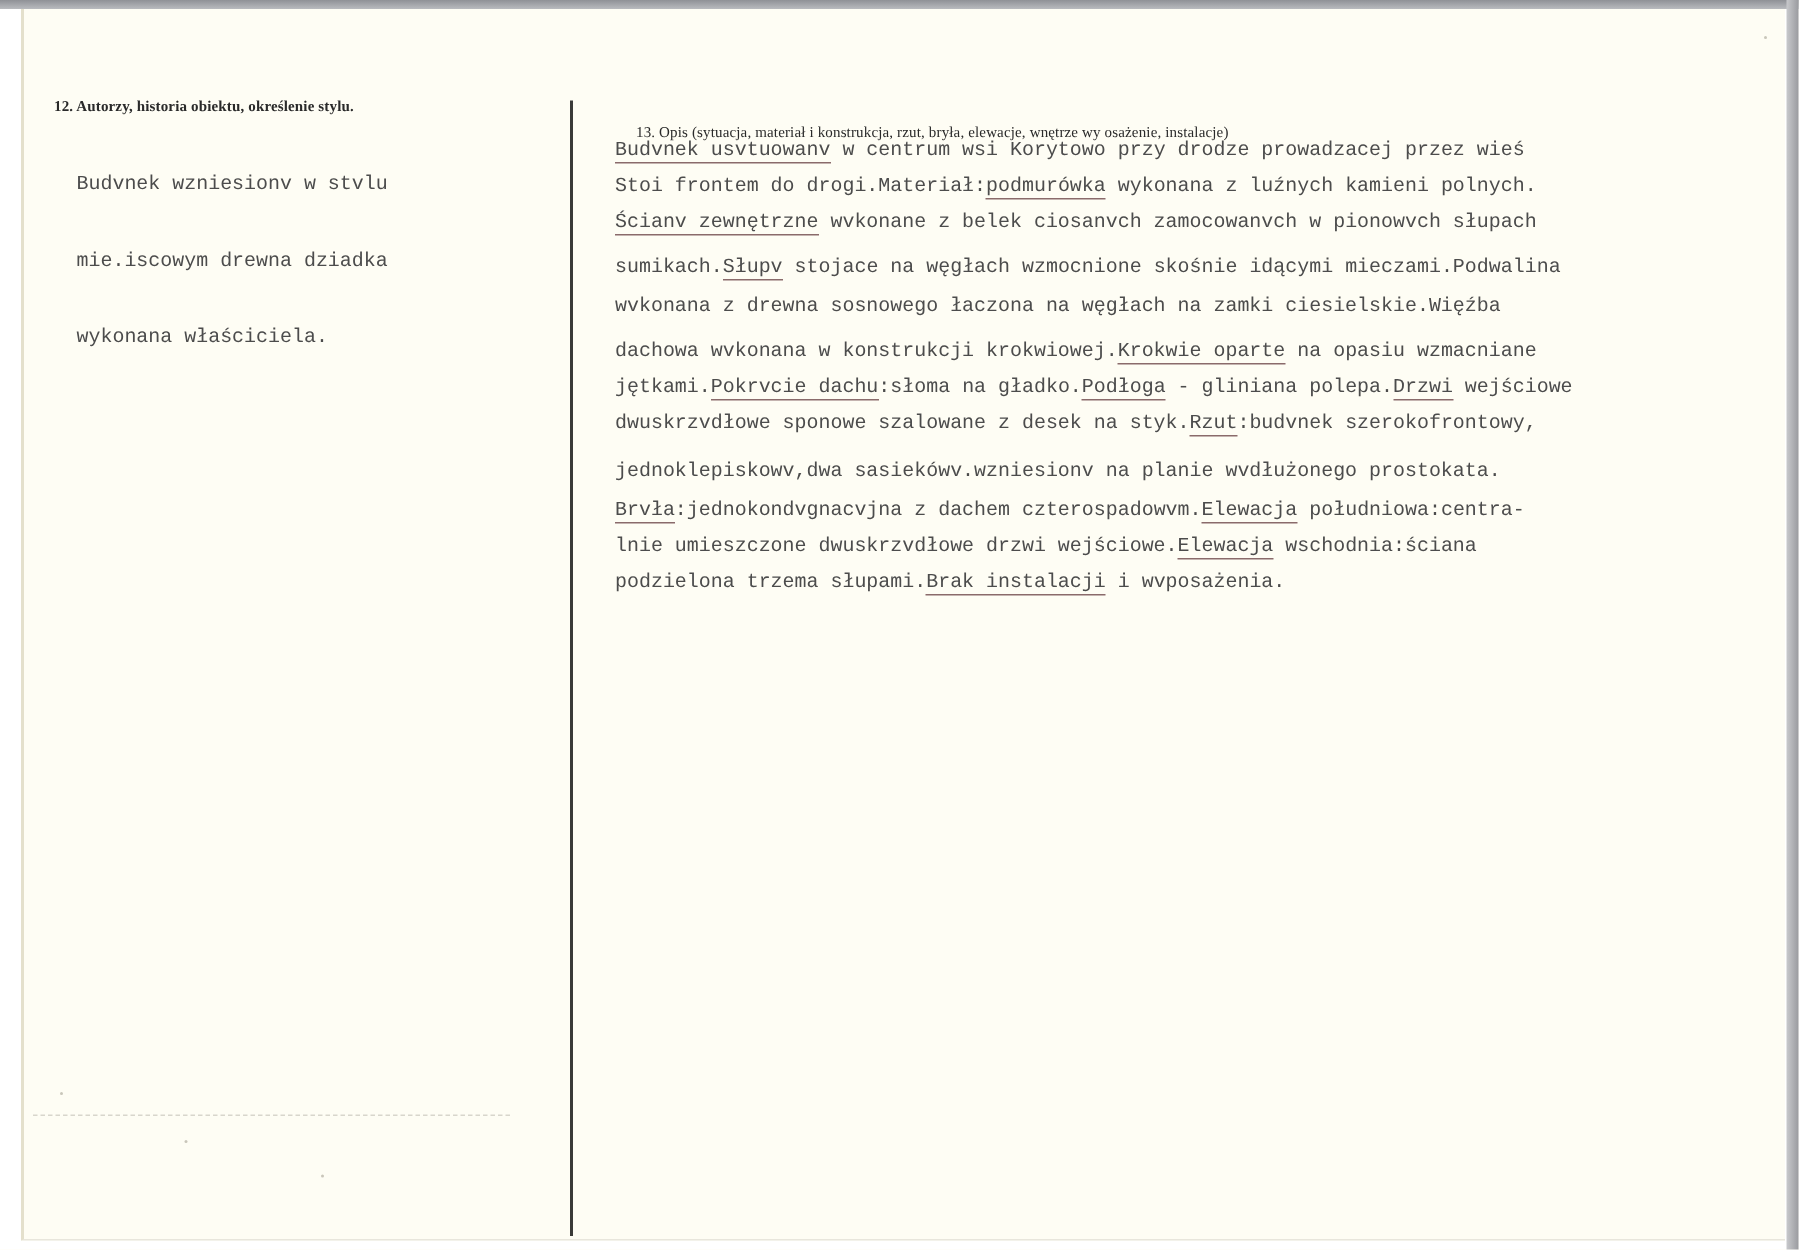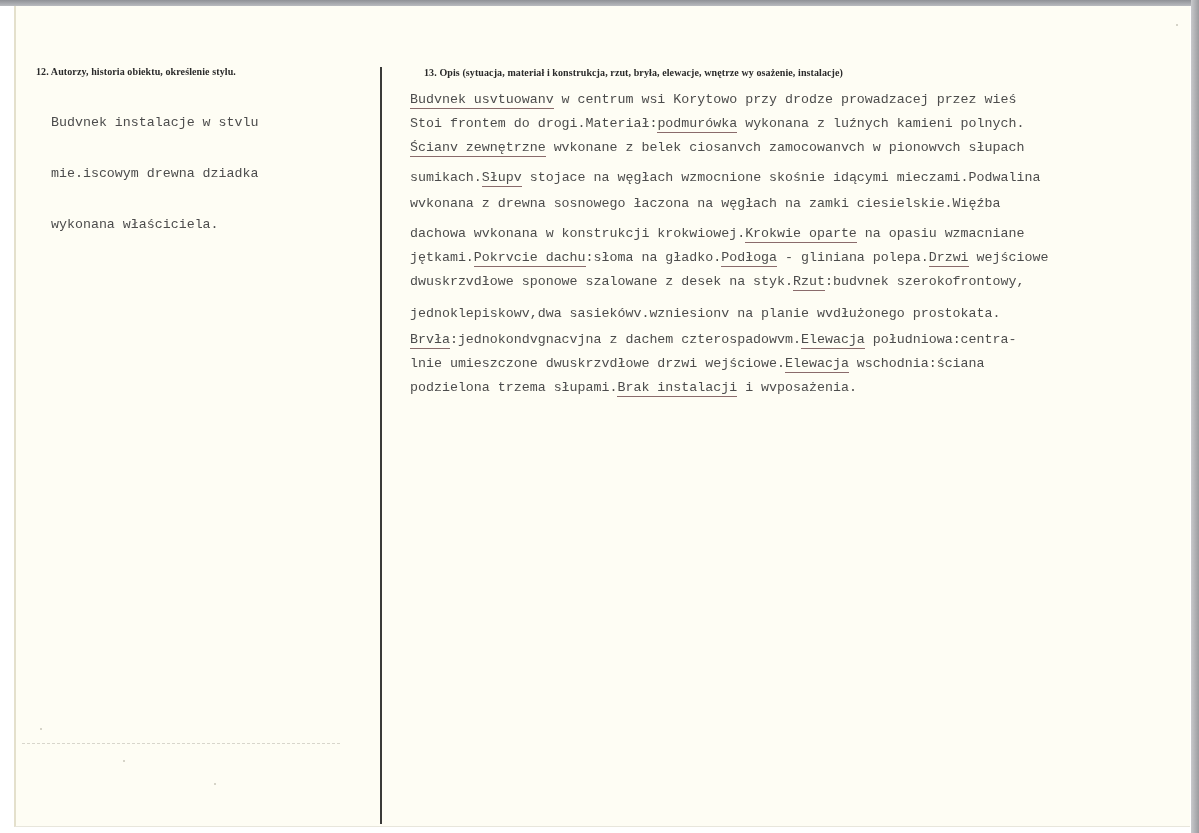--- a/index.html
+++ b/index.html
@@ -26,21 +26,21 @@
   }
   .divider {
     position: absolute; left: 380px; top: 67px; width: 2px; height: 757px;
     background: #3a3a38;
   }
   .col-head {
     position: absolute; font-size: 10px; color: #2a2a2a; letter-spacing: 0.1px;
     white-space: nowrap;
   }
   .col-head.left { left: 36px; top: 66px; font-weight: bold; }
-  .col-head.right { left: 424px; top: 67px; font-size: 10px; font-weight: bold; }
+  .col-head.right { left: 424px; top: 83px; font-size: 10px; }
   .typed {
     position: absolute;
     font-family: "Liberation Mono", monospace;
     font-size: 13.3px;
     color: #4c4c4c;
     white-space: pre;
   }
   .left-text { left: 51px; top: 80px; line-height: 17px; }
   .line { position: absolute; left: 410px; white-space: pre; }
   .ul { border-bottom: 1.5px solid #8a6b6b; padding-bottom: 1px; margin-top: 24px; }
@@ -53,21 +53,21 @@
 </head>
 <body>
 
 <div class="scan-top"></div>
 <div class="scan-right"></div>
 
 <div class="sheet"></div>
 
 <div class="col-head left">12. Autorzy, historia obiektu, określenie stylu.</div>
 <div class="typed left-text">
-  <div>Budvnek instalacje w stvlu</div>
+  <div>Budvnek wzniesionv w stvlu</div>
   <div>mie.iscowym drewna dziadka</div>
   <div>wykonana właściciela.</div>
 </div>
 
 <div class="divider"></div>
 
 <div class="col-head right">13. Opis (sytuacja, materiał i konstrukcja, rzut, bryła, elewacje, wnętrze wy osażenie, instalacje)</div>
 
 <div class="typed" id="desc"><div class="line" style="top: 92px;"><span class="ul">Budvnek usvtuowanv</span><span> w centrum wsi Korytowo przy drodze prowadzacej przez wieś</span></div><div class="line" style="top: 116px;"><span>Stoi frontem do drogi.Materiał:</span><span class="ul">podmurówka</span><span> wykonana z luźnych kamieni polnych.</span></div><div class="line" style="top: 140px;"><span class="ul">Ścianv zewnętrzne</span><span> wvkonane z belek ciosanvch zamocowanvch w pionowvch słupach</span></div><div class="line" style="top: 170px;"><span>sumikach.</span><span class="ul">Słupv</span><span> stojace na węgłach wzmocnione skośnie idącymi mieczami.Podwalina</span></div><div class="line" style="top: 196px;"><span>wvkonana z drewna sosnowego łaczona na węgłach na zamki ciesielskie.Więźba</span></div><div class="line" style="top: 226px;"><span>dachowa wvkonana w konstrukcji krokwiowej.</span><span class="ul">Krokwie oparte</span><span> na opasiu wzmacniane</span></div><div class="line" style="top: 250px;"><span>jętkami.</span><span class="ul">Pokrvcie dachu</span><span>:słoma na gładko.</span><span class="ul">Podłoga</span><span> - gliniana polepa.</span><span class="ul">Drzwi</span><span> wejściowe</span></div><div class="line" style="top: 274px;"><span>dwuskrzvdłowe sponowe szalowane z desek na styk.</span><span class="ul">Rzut</span><span>:budvnek szerokofrontowy,</span></div><div class="line" style="top: 306px;"><span>jednoklepiskowv,dwa sasiekówv.wzniesionv na planie wvdłużonego prostokata.</span></div><div class="line" style="top: 332px;"><span class="ul">Brvła</span><span>:jednokondvgnacvjna z dachem czterospadowvm.</span><span class="ul">Elewacja</span><span> południowa:centra-</span></div><div class="line" style="top: 356px;"><span>lnie umieszczone dwuskrzvdłowe drzwi wejściowe.</span><span class="ul">Elewacja</span><span> wschodnia:ściana</span></div><div class="line" style="top: 380px;"><span>podzielona trzema słupami.</span><span class="ul">Brak instalacji</span><span> i wvposażenia.</span></div></div>
 

